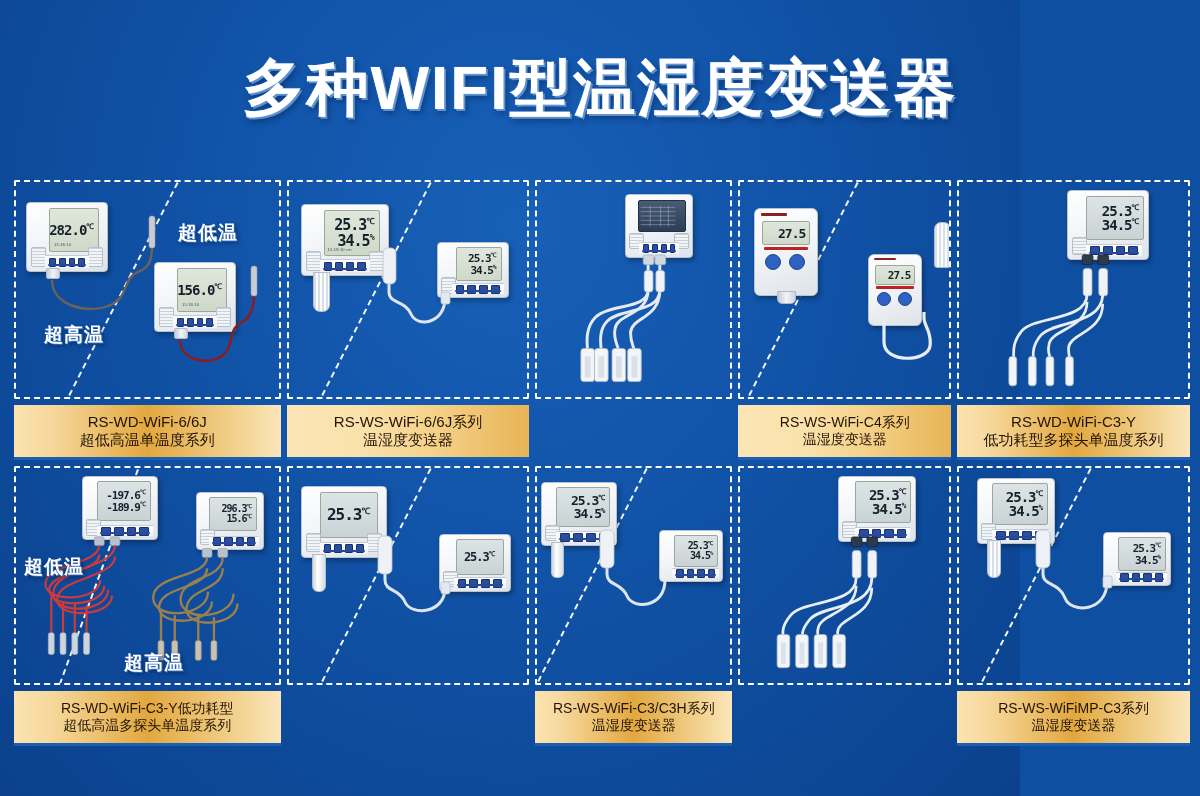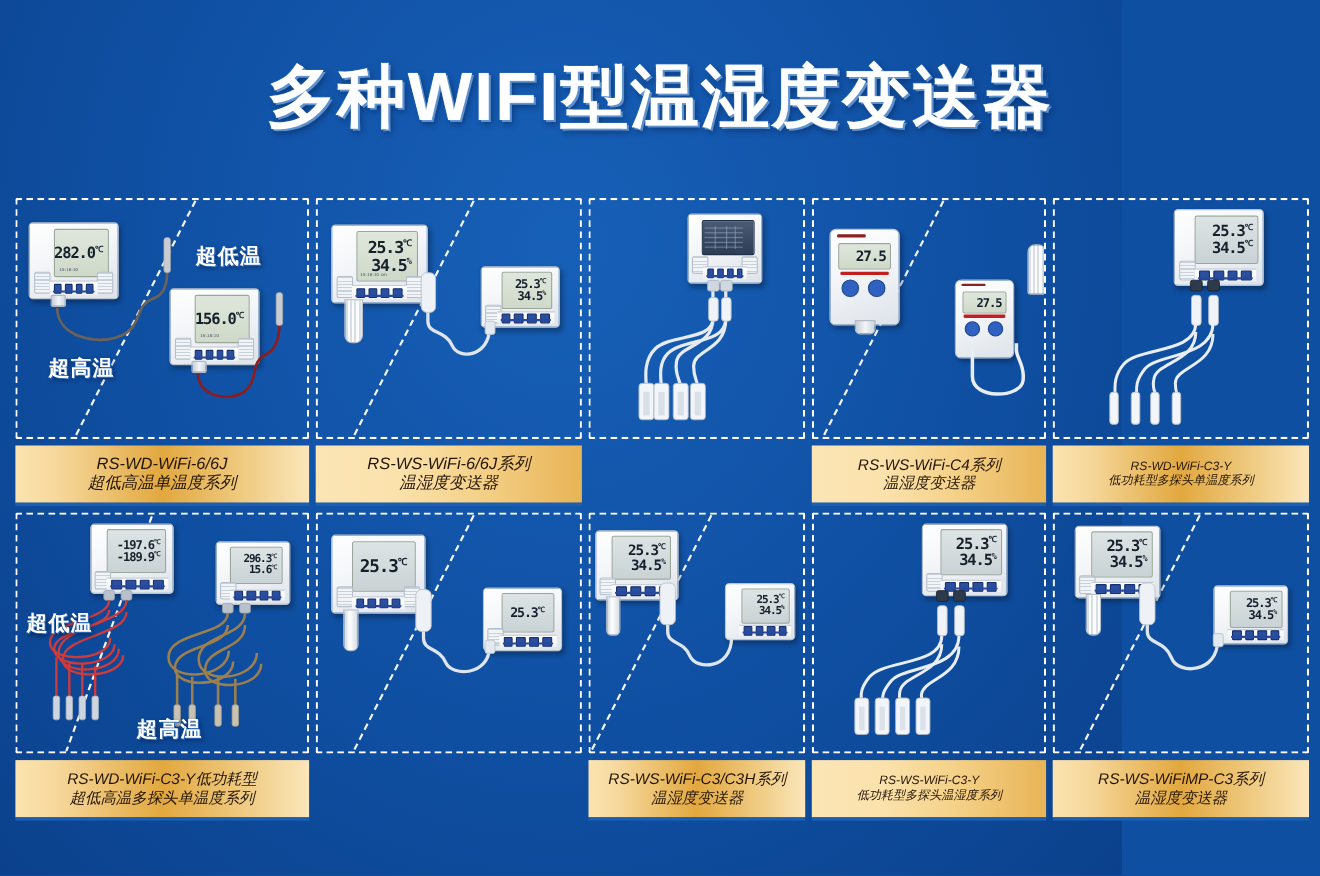--- a/index.html
+++ b/index.html
@@ -35,29 +35,28 @@
     transform-origin:top left;top:-18px;opacity:.95;
   }
 
   
   .caption{
     margin-top:6px;height:52px;
     background:linear-gradient(90deg,#fbe3b0 0%,#f6d89c 14%,#e2a83f 50%,#f3d596 86%,#fbe6bb 100%);
     border-bottom:3px solid #1a5fb4;
     display:flex;flex-direction:column;align-items:center;justify-content:center;
     line-height:1.22;
-    font-style:italic;
   }
   .caption.alt{
     background:linear-gradient(90deg,#fbe5b6 0%,#fbe2ac 30%,#f5d28a 60%,#e8b456 100%);
   }
   .caption .l1,.caption .l2{color:#231405;font-size:15px;white-space:nowrap;}
   .caption .l1{font-weight:400;}
   .caption.small .l1,.caption.small .l2{font-size:14px;}
-  .caption.xsmall .l1,.caption.xsmall .l2{font-size:11px;}
+  .caption.xsmall .l1,.caption.xsmall .l2{font-size:15px;}
 
   
   .callout{
     position:absolute;color:#ffffff;font-weight:bold;font-size:19px;
     text-shadow:1px 1px 0 #2f6fbd, 2px 2px 4px rgba(0,10,40,.6);
     white-space:nowrap;letter-spacing:1px;
   }
 
   
   .dev{position:absolute;}
@@ -559,24 +558,20 @@
               <rect x="95" y="168" width="13" height="34" rx="3"></rect>
             </g>
             <g fill="#dbe2ea">
               <rect x="42" y="176" width="5" height="22"></rect>
                 <rect x="61" y="176" width="5" height="22"></rect>
               <rect x="80" y="176" width="5" height="22"></rect>
                 <rect x="99" y="176" width="5" height="22"></rect>
             </g>
           </svg>
         </div>
-        <div class="caption alt xsmall">
-          <span class="l1">RS-WS-WiFi-C3-Y</span>
-          <span class="l2">低功耗型多探头温湿度系列</span>
-        </div>
       </div>
 
       <div class="cell c5">
         <div class="stage">
           <div class="divider" style="left:140px;transform:rotate(27deg);"></div>
 
           <div class="dev" style="left:18px;top:10px;">
             <div class="box" style="width:76px;height:64px;">
               <div class="lcd blue" style="left:14px;top:4px;width:56px;height:42px;">
                 <span class="rd" style="font-size:14px;"><span>25.3</span><span class="u">℃</span></span>

